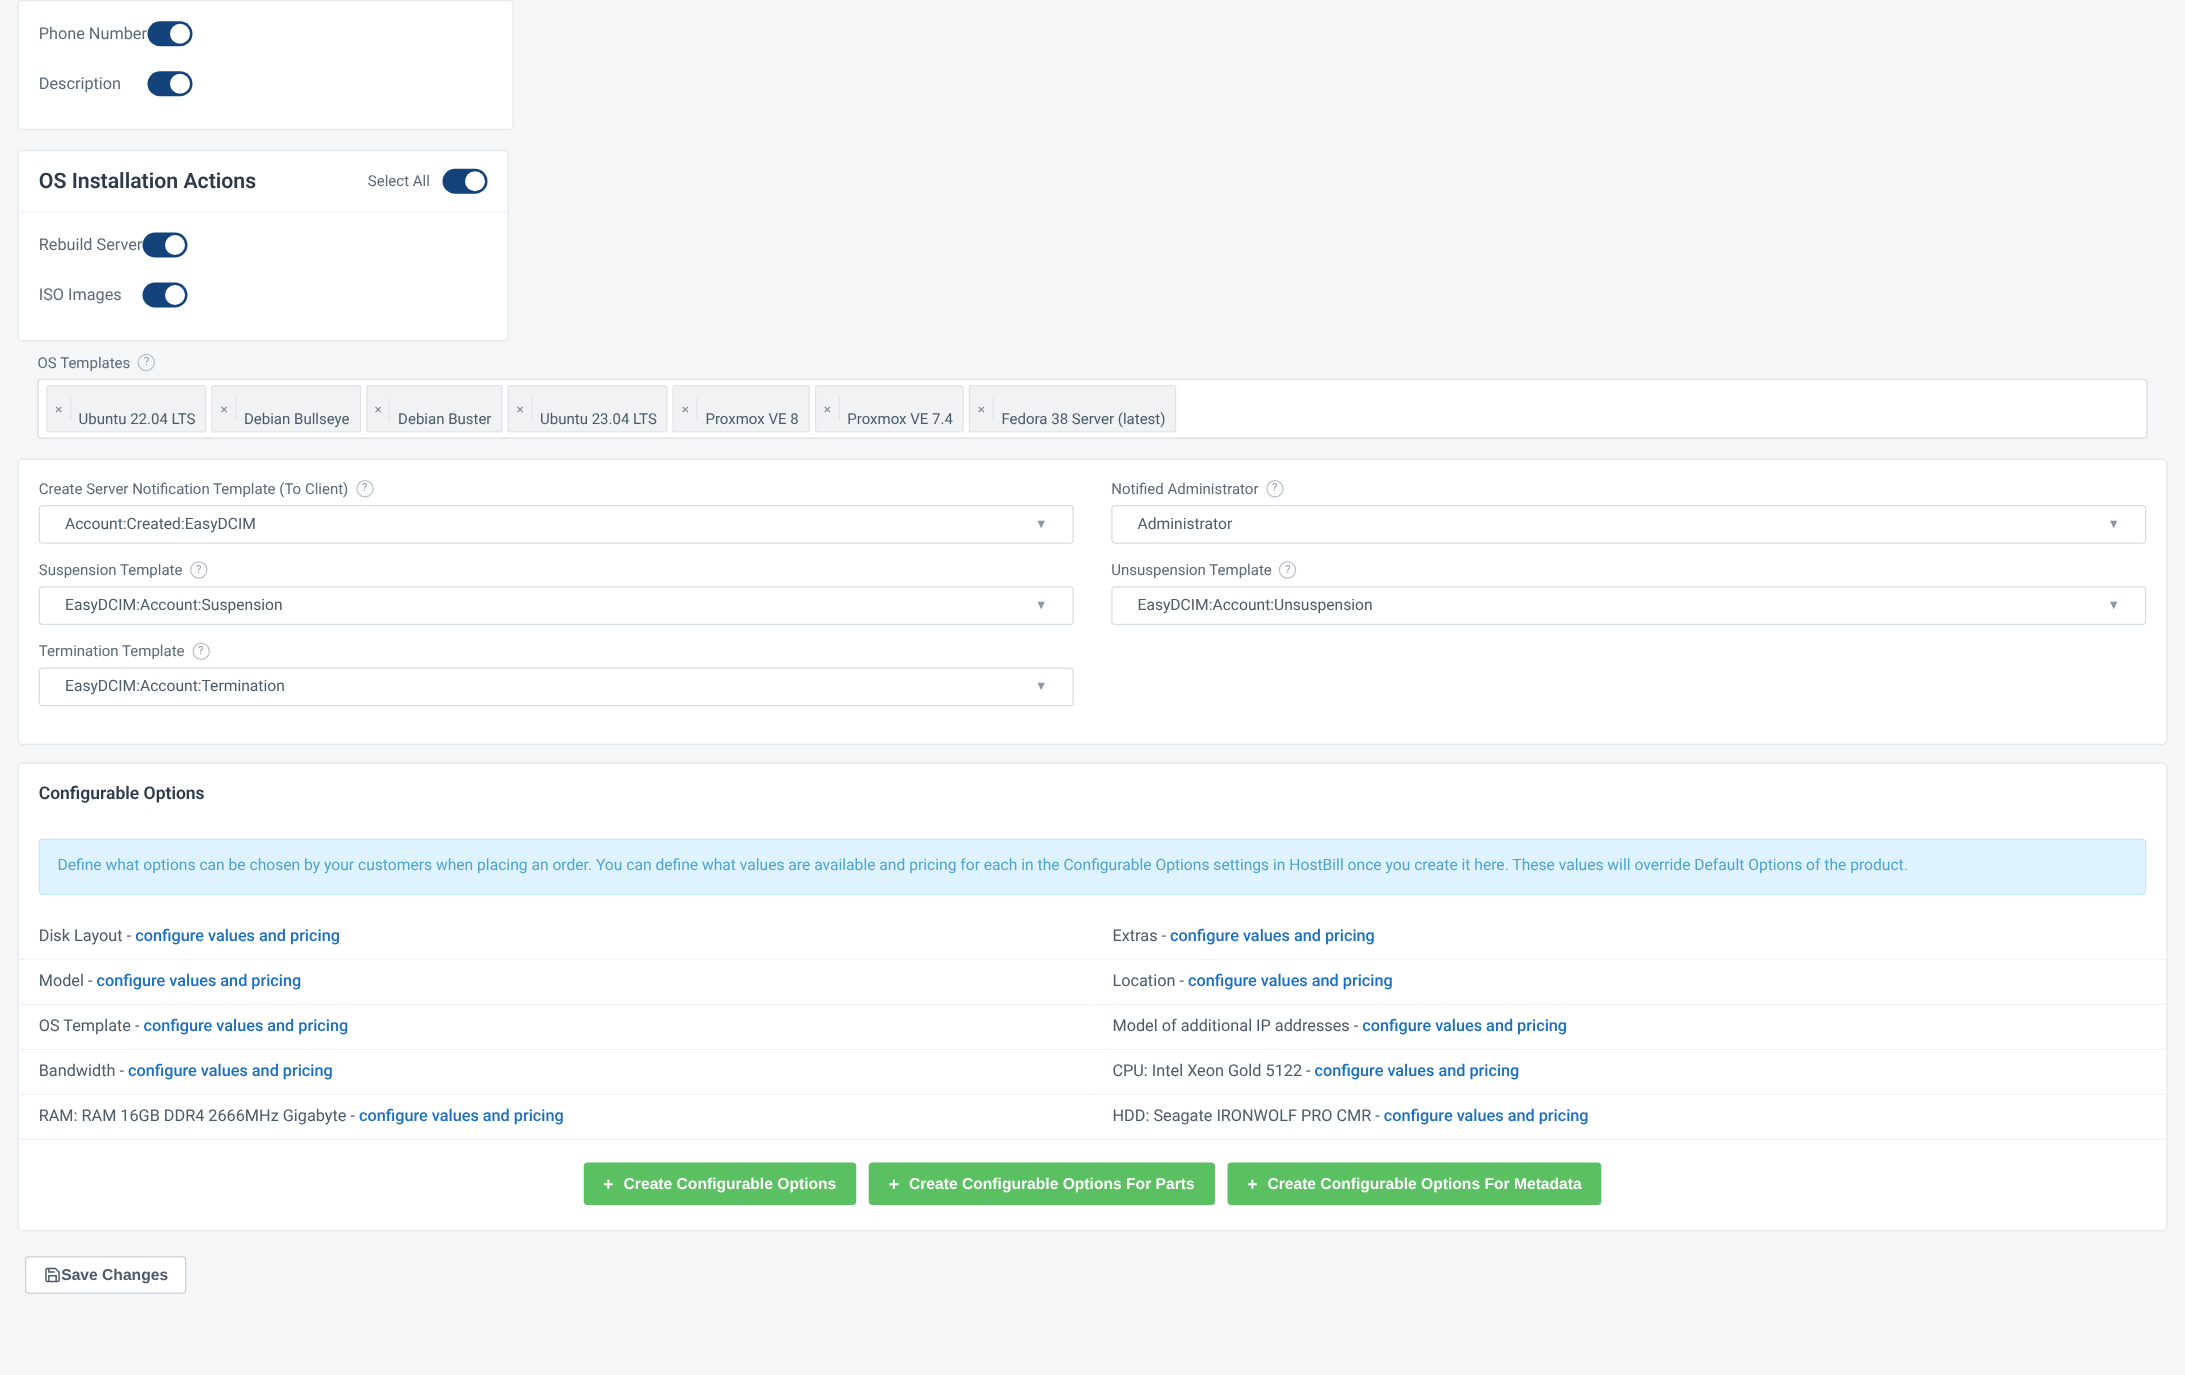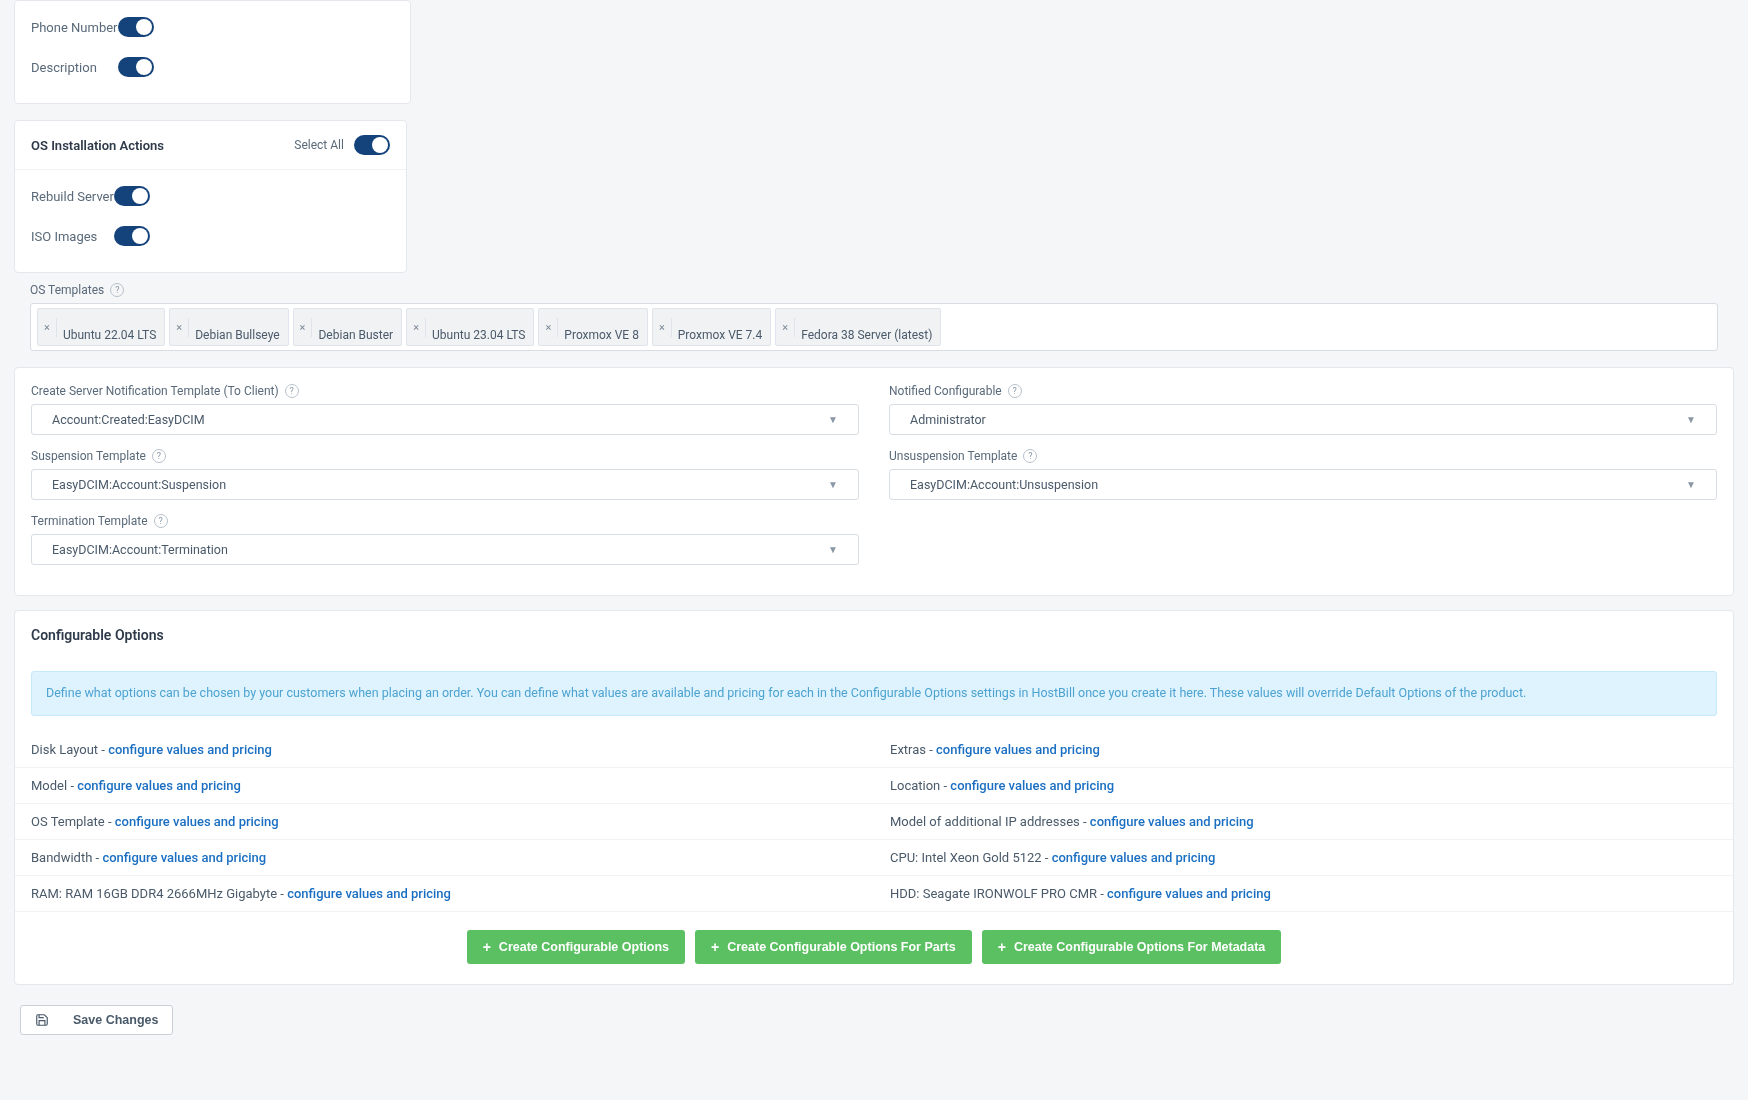--- a/index.html
+++ b/index.html
@@ -3,21 +3,21 @@
 <meta charset="utf-8">
 <style>
 * { box-sizing: border-box; margin: 0; padding: 0; }
 body { font-family: -apple-system, BlinkMacSystemFont, "Segoe UI", Roboto, Arial, sans-serif; background: #f5f6f8; color: #2e3a4a; font-size: 13px; padding: 0 14px 14px 14px; }
 .card { background: #fff; border: 1px solid #e4e7ec; border-radius: 4px; margin-bottom: 14px; }
 .toggle-row { display: flex; justify-content: space-between; align-items: center; padding: 8px 0; }
 .toggle-row span { color: #5a6a7a; font-size: 13px; }
 .toggle { position: relative; width: 36px; height: 20px; border-radius: 20px; background: #13437a; cursor: pointer; }
 .toggle::after { content: ""; position: absolute; top: 2px; right: 2px; width: 16px; height: 16px; border-radius: 50%; background: #fff; }
 .section-header { display: flex; justify-content: space-between; align-items: center; padding: 14px 16px; border-bottom: 1px solid #f0f2f4; }
-.section-header h3 { font-size: 13px; font-weight: 600; color: #2e3a4a; }
+.section-header h3 { font-size: 17px; font-weight: 600; color: #2e3a4a; }
 .sel-all { display: flex; align-items: center; gap: 10px; font-size: 12px; color: #5a6a7a; }
 .label-row { margin: 10px 16px 6px 16px; color: #5a6a7a; font-size: 12px; display:flex; align-items:center; gap:6px;}
 .help-icon { display:inline-flex; align-items:center; justify-content:center; width:14px; height:14px; border:1px solid #b8c2cc; border-radius:50%; font-size:9px; color:#8a98a6; }
 .tag-input { border: 1px solid #d7dde3; border-radius: 3px; padding: 4px 6px; margin: 0 16px 16px 16px; display: flex; flex-wrap: wrap; gap: 4px; background:#fff; min-height:34px; }
 .tag { display: inline-flex; align-items: center; background: #f0f2f4; border:1px solid #dfe4ea; border-radius: 2px; font-size: 12px; color:#4a5a6a; }
 .tag .x { padding: 3px 6px; border-right:1px solid #dfe4ea; color:#7a8896; cursor:pointer; font-size:11px; }
 .tag .t { padding: 19px 8px 3px 6px; }
 .form-grid { display:flex; gap:30px; padding: 16px; flex-wrap:wrap;}
 .form-col { flex:1; min-width:300px;}
 .field { margin-bottom: 14px; }
@@ -26,21 +26,21 @@
 .select .arr { color:#8a98a6; font-size:10px;}
 .card-title { padding: 16px 16px 12px 16px; font-size: 14px; font-weight:600; color:#2e3a4a; }
 .alert { margin:16px; background:#dff3ff; border:1px solid #c6e8fb; color:#4da3d0; font-size:12.5px; padding:12px 14px; border-radius:3px; line-height:1.5; }
 .opt-list { display:flex; }
 .opt-col { flex:1; }
 .opt-row { padding: 10px 16px; border-bottom:1px solid #f0f2f4; font-size:13px; color:#4a5a6a; }
 .opt-row a { color:#1b6fc2; text-decoration:none; font-weight:500; }
 .btn-row { display:flex; justify-content:center; gap:10px; padding:18px 16px 20px 16px; }
 .btn-green { background:#5bc062; color:#fff; border:none; border-radius:3px; padding:9px 16px; font-size:12.5px; font-weight:600; cursor:pointer; display:inline-flex; align-items:center; gap:8px; }
 .btn-green .plus { font-size:14px; font-weight:700; }
-.save-btn { display:inline-flex; align-items:center; gap:24px; background:#fff; border:1px solid #c9d0d8; border-radius:3px; padding:7px 14px; font-size:12.5px; color:#4a5a6a; cursor:pointer; font-weight:600; margin: 6px 0 10px 6px; }
+.save-btn { display:inline-flex; align-items:center; gap:0; background:#fff; border:1px solid #c9d0d8; border-radius:3px; padding:7px 14px; font-size:12.5px; color:#4a5a6a; cursor:pointer; font-weight:600; margin: 6px 0 10px 6px; }
 .save-btn svg { width:14px; height:14px; }
 .top-row { display:flex; gap:16px; align-items:flex-start;flex-direction:column; }
 .top-left { flex:1; }
 .top-right { flex:1; }
 .small-card { background:#fff; border:1px solid #e4e7ec; border-radius:4px; }
 .small-card .body { padding: 6px 16px 16px 16px; }
 .small-card .body .toggle-row { padding: 10px 0; }
 .small-card .body .toggle-row .toggle { margin-right: 240px; }
 .max-toggle-col .toggle-row .toggle { margin-right: 240px; }
 </style>
@@ -154,21 +154,21 @@
           </label>
         <div class="select">
             <span>EasyDCIM:Account:Termination</span>
             <span class="arr">▼</span>
           </div>
       </div>
     </div>
     <div class="form-col">
       <div class="field">
         <label>
-            <span>Notified Configurable</span>
+            <span>Notified Administrator</span>
             <span class="help-icon">?</span>
           </label>
         <div class="select">
             <span>Administrator</span>
             <span class="arr">▼</span>
           </div>
       </div>
       <div class="field">
         <label>
             <span>Unsuspension Template</span>

